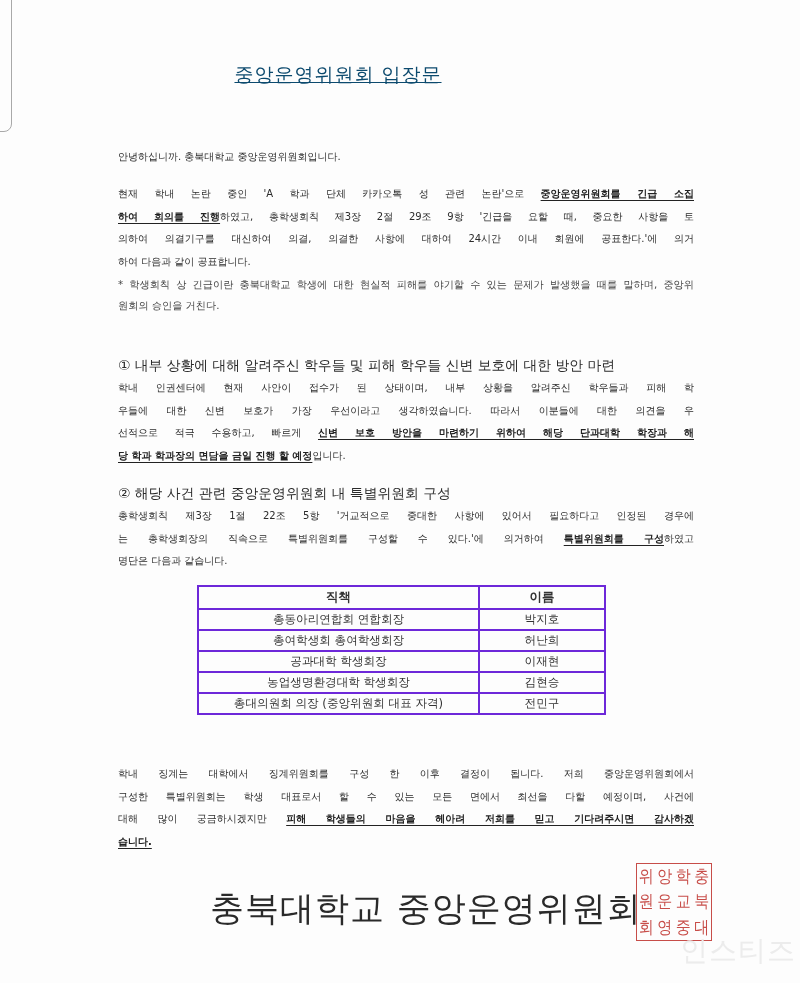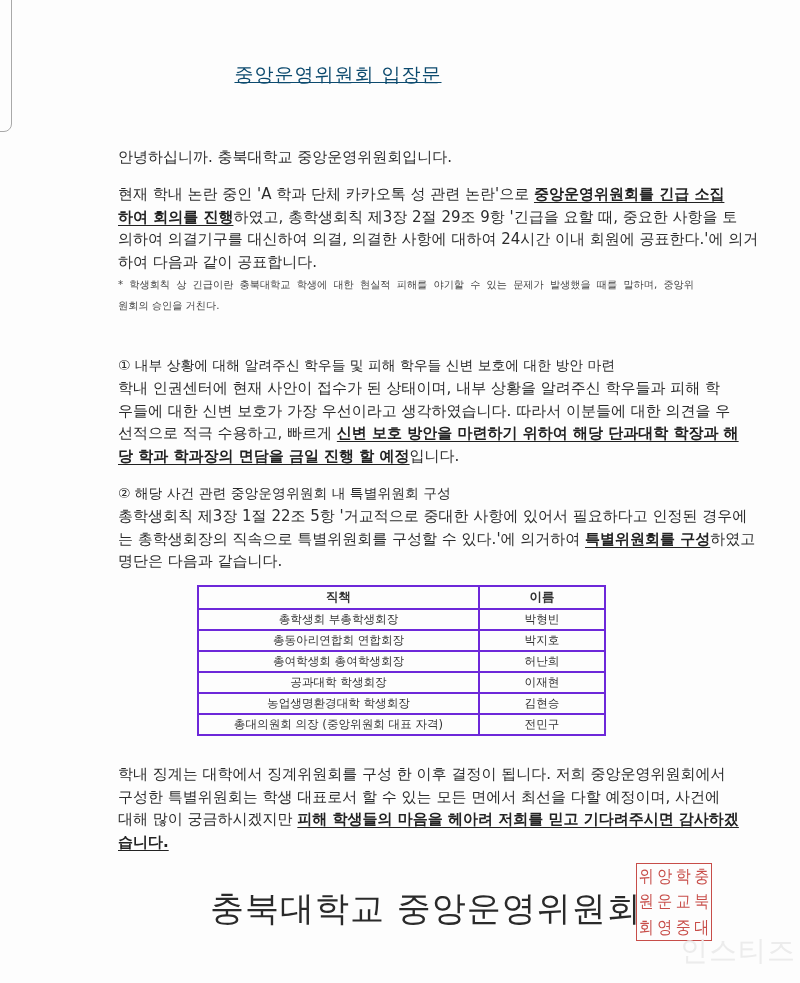--- a/index.html
+++ b/index.html
@@ -2,21 +2,21 @@
 <html><head>
 <meta charset="utf-8">
 <style>
   html,body{margin:0;padding:0;}
   body{width:800px;height:983px;background:#fdfdfd;position:relative;overflow:hidden;
        font-family:"DejaVu Sans","Liberation Sans",sans-serif;color:#2a2a2a;}
   .card-edge{position:absolute;left:-10px;top:-10px;width:20px;height:140px;
        border:1px solid #a9a9a9;border-radius:0 0 8px 0;background:transparent;}
   .title{position:absolute;left:0;width:676px;top:62px;text-align:center;
        font-size:19px;letter-spacing:1px;color:#0c4a6e;text-decoration:underline;}
-  .p{position:absolute;left:118px;width:576px;font-size:15px;line-height:22.5px;
+  .p{position:absolute;left:118px;width:576px;font-size:10px;line-height:22.5px;
        text-align:justify;color:#2b2b2b;word-break:keep-all;}
   .p .line{display:block;white-space:nowrap;text-align:justify;text-align-last:justify;}
   .p .line.last{text-align-last:left;}
   .u{text-decoration:underline;text-underline-offset:3px;text-decoration-thickness:1.3px;font-weight:bold;color:#222;}
   .note{position:absolute;left:118px;width:576px;font-size:10.2px;line-height:21px;color:#444;}
   .note .line{display:block;white-space:nowrap;text-align:justify;text-align-last:justify;}
   .note .line.last{text-align-last:left;}
   .head{position:absolute;left:118px;font-size:13.8px;color:#2a2a2a;}
   table{position:absolute;left:197px;top:585px;width:409px;border-collapse:collapse;
        font-size:11.6px;color:#333;}
@@ -70,24 +70,20 @@
 
 <table>
   <thead>
     <tr>
       <th>직책</th>
       <th class="c2">이름</th>
     </tr>
   </thead>
   <tbody>
     <tr>
-      <td>총학생회 부총학생회장</td>
-      <td class="c2">박형빈</td>
-    </tr>
-    <tr>
       <td>총동아리연합회 연합회장</td>
       <td class="c2">박지호</td>
     </tr>
     <tr>
       <td>총여학생회 총여학생회장</td>
       <td class="c2">허난희</td>
     </tr>
     <tr>
       <td>공과대학 학생회장</td>
       <td class="c2">이재현</td>

